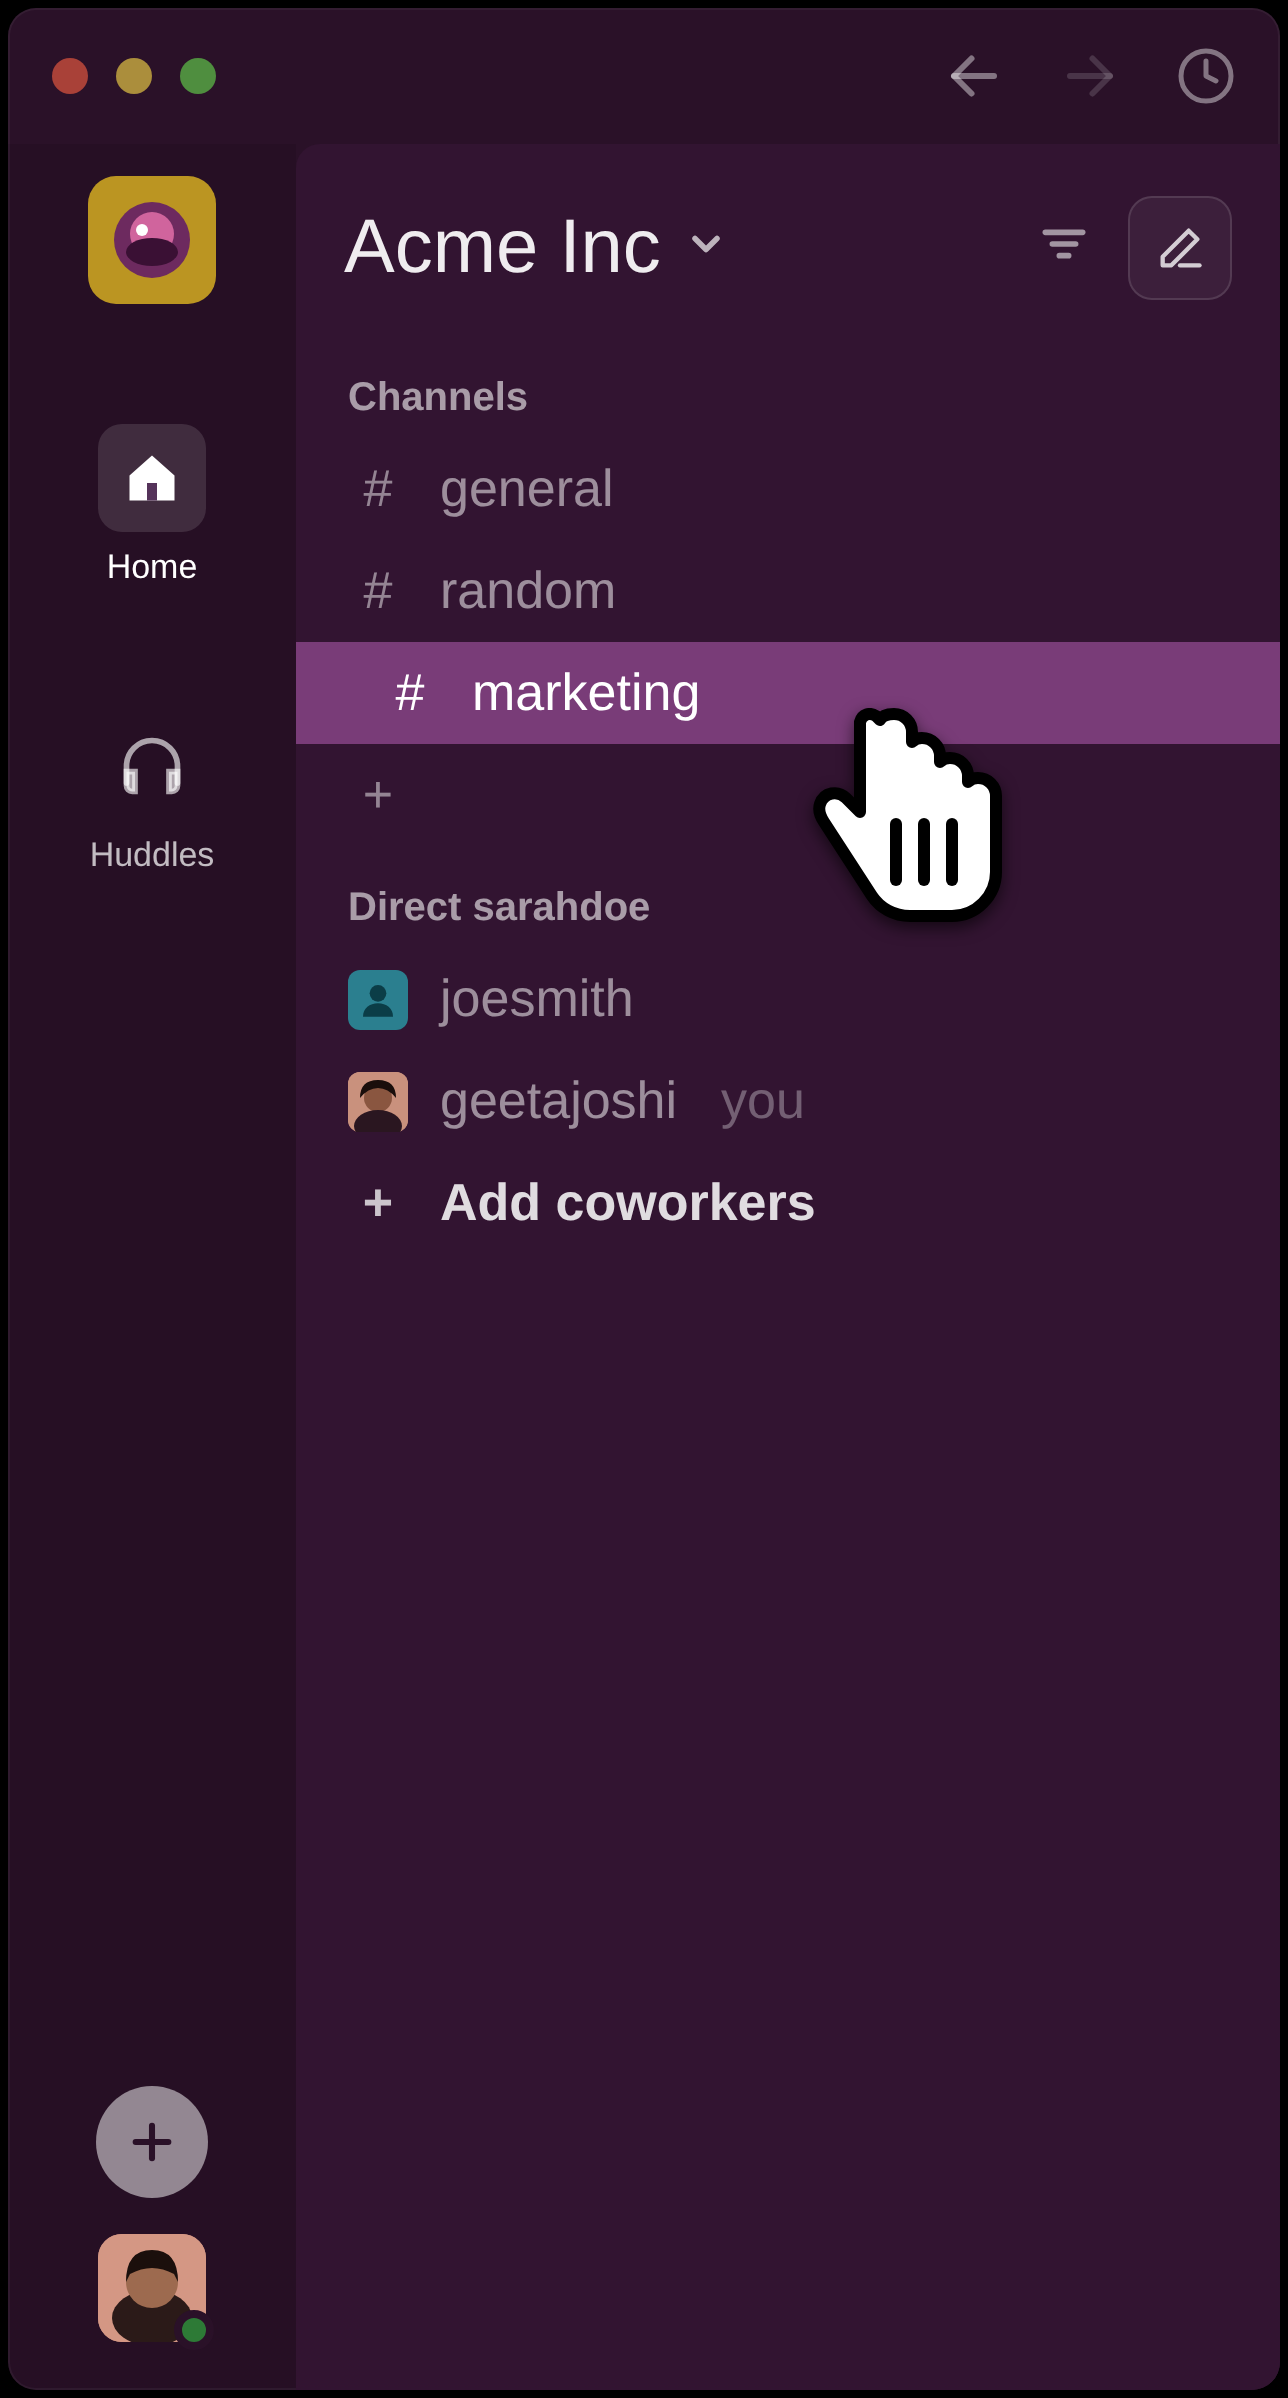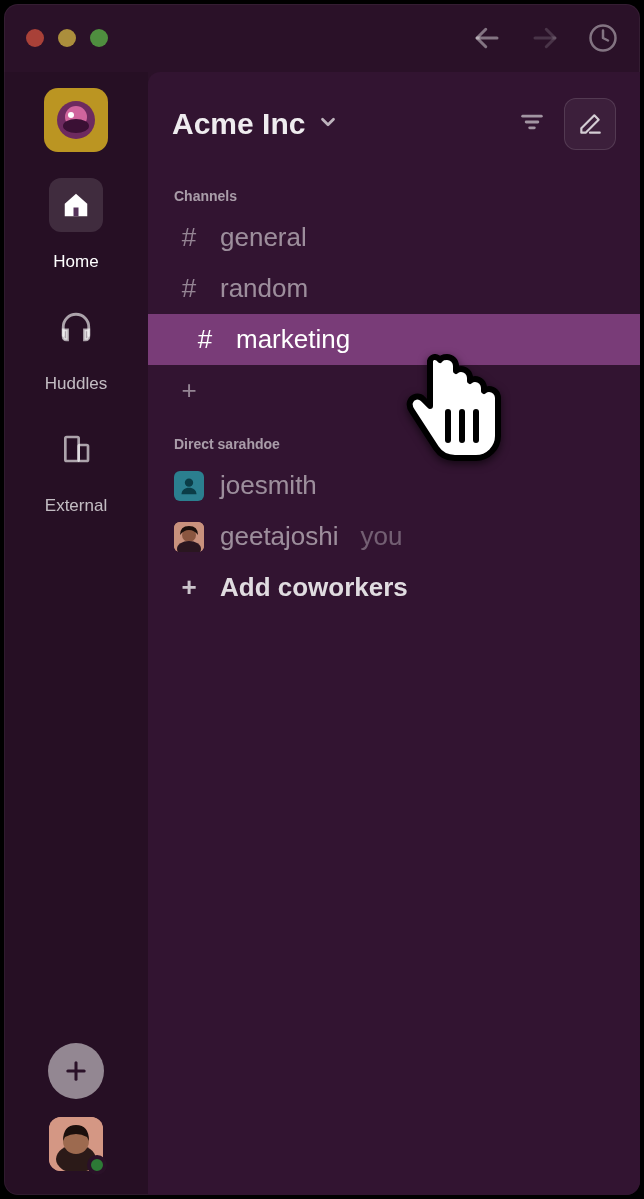--- a/index.html
+++ b/index.html
@@ -55,24 +55,25 @@
   width: 64px; height: 64px;
   border-radius: 14px;
   background: #bb9522;
   display: flex; align-items: center; justify-content: center;
   margin-bottom: 26px;
 }
 .workspace-tile svg { width: 46px; height: 46px; }
 
 .rail-item {
   display: flex; flex-direction: column; align-items: center;
-  gap: 20px;
+  gap: 8px;
   margin-bottom: 28px;
   color: rgba(255,255,255,0.62);
   cursor: pointer;
+  margin-top: 34px;
 }
 .rail-item.active .rail-icon-wrap {
   background: rgba(255,255,255,0.12);
 }
 .rail-icon-wrap {
   width: 54px; height: 54px;
   border-radius: 12px;
   display: flex; align-items: center; justify-content: center;
 }
 .rail-item .rail-label { font-size: 17px; font-weight: 500; color: rgba(255,255,255,0.72); }
@@ -111,39 +112,39 @@
   border-radius: 12px 0 0 0;
   position: relative;
   overflow: hidden;
 }
 .sidebar-header {
   display: flex; align-items: center;
   padding: 26px 24px 18px 24px;
 }
 .workspace-name {
   color: rgba(255,255,255,0.92);
-  font-size: 30px;
-  font-weight: 700;
+  font-size: 38px;
+  font-weight: 400;
 }
 .chev-down { margin-left: 12px; color: rgba(255,255,255,0.68); }
 .sidebar-header-right { margin-left: auto; display: flex; align-items: center; gap: 18px; }
 .filter-icon { color: rgba(255,255,255,0.55); }
 .compose-btn {
   width: 52px; height: 52px;
   border-radius: 12px;
   background: rgba(255,255,255,0.05);
   border: 1px solid rgba(255,255,255,0.12);
   display: flex; align-items: center; justify-content: center;
   color: rgba(255,255,255,0.78);
 }
 
 .section-header {
   padding: 20px 26px 8px 26px;
   color: rgba(255,255,255,0.58);
-  font-size: 14px;
+  font-size: 20px;
   font-weight: 700;
 }
 
 .channel-row, .dm-row, .add-row {
   display: flex; align-items: center;
   gap: 16px;
   padding: 10px 26px;
   color: rgba(255,255,255,0.52);
   font-size: 26px;
   cursor: pointer;
@@ -253,35 +254,20 @@
         <div class="rail-icon-wrap">
           <svg width="34" height="34" viewBox="0 0 24 24" fill="none" stroke="currentColor" stroke-width="2" stroke-linecap="round">
               <path d="M3 18v-6a9 9 0 0 1 18 0v6"></path>
               <path d="M21 19a2 2 0 0 1-2 2h-1v-7h3zM3 19a2 2 0 0 0 2 2h1v-7H3z" fill="currentColor"></path>
             </svg>
         </div>
         <div class="rail-label">Huddles</div>
       </div>
 
 
-      <div class="rail-item">
-        <div class="rail-icon-wrap">
-          <svg width="32" height="32" viewBox="0 0 24 24" fill="none" stroke="currentColor" stroke-width="2">
-              <rect x="4" y="3" width="10" height="18" rx="1"></rect>
-              <rect x="14" y="9" width="7" height="12" rx="1"></rect>
-              <line x1="7" y1="7" x2="7" y2="7.01"></line>
-              <line x1="11" y1="7" x2="11" y2="7.01"></line>
-              <line x1="7" y1="11" x2="7" y2="11.01"></line>
-              <line x1="11" y1="11" x2="11" y2="11.01"></line>
-              <line x1="7" y1="15" x2="7" y2="15.01"></line>
-              <line x1="11" y1="15" x2="11" y2="15.01"></line>
-            </svg>
-        </div>
-        <div class="rail-label">External</div>
-      </div>
 
 
       <div class="rail-bottom">
         <div class="add-btn">
           <svg width="28" height="28" viewBox="0 0 24 24" stroke="currentColor" stroke-width="2.6" stroke-linecap="round">
               <line x1="12" y1="5" x2="12" y2="19"></line>
               <line x1="5" y1="12" x2="19" y2="12"></line>
             </svg>
         </div>
         <div class="avatar-me">

